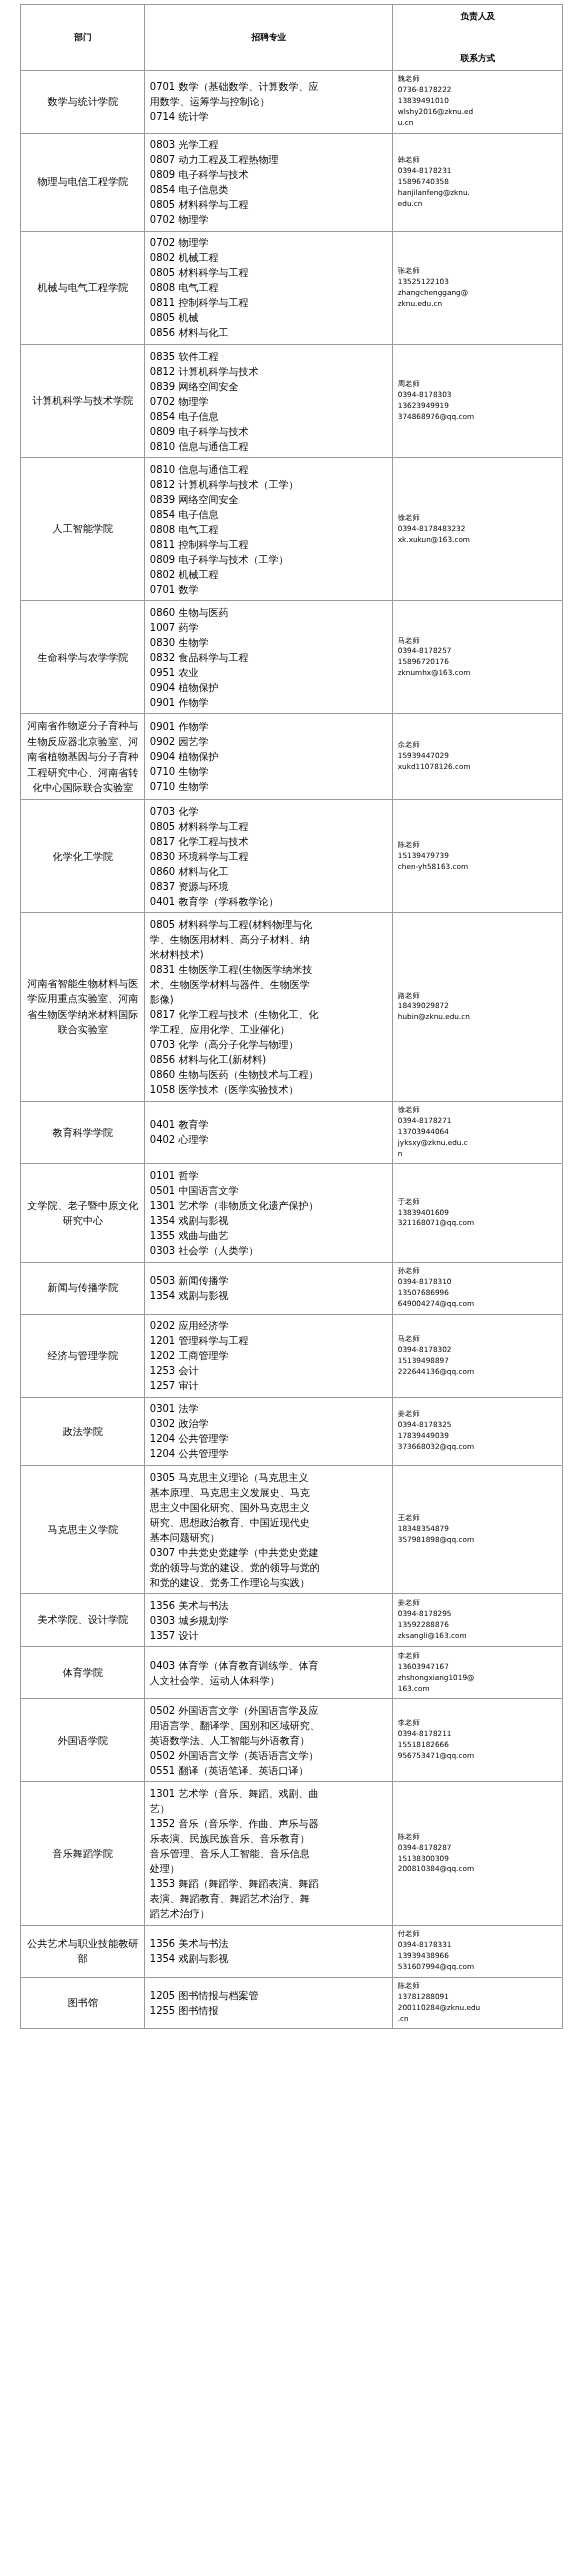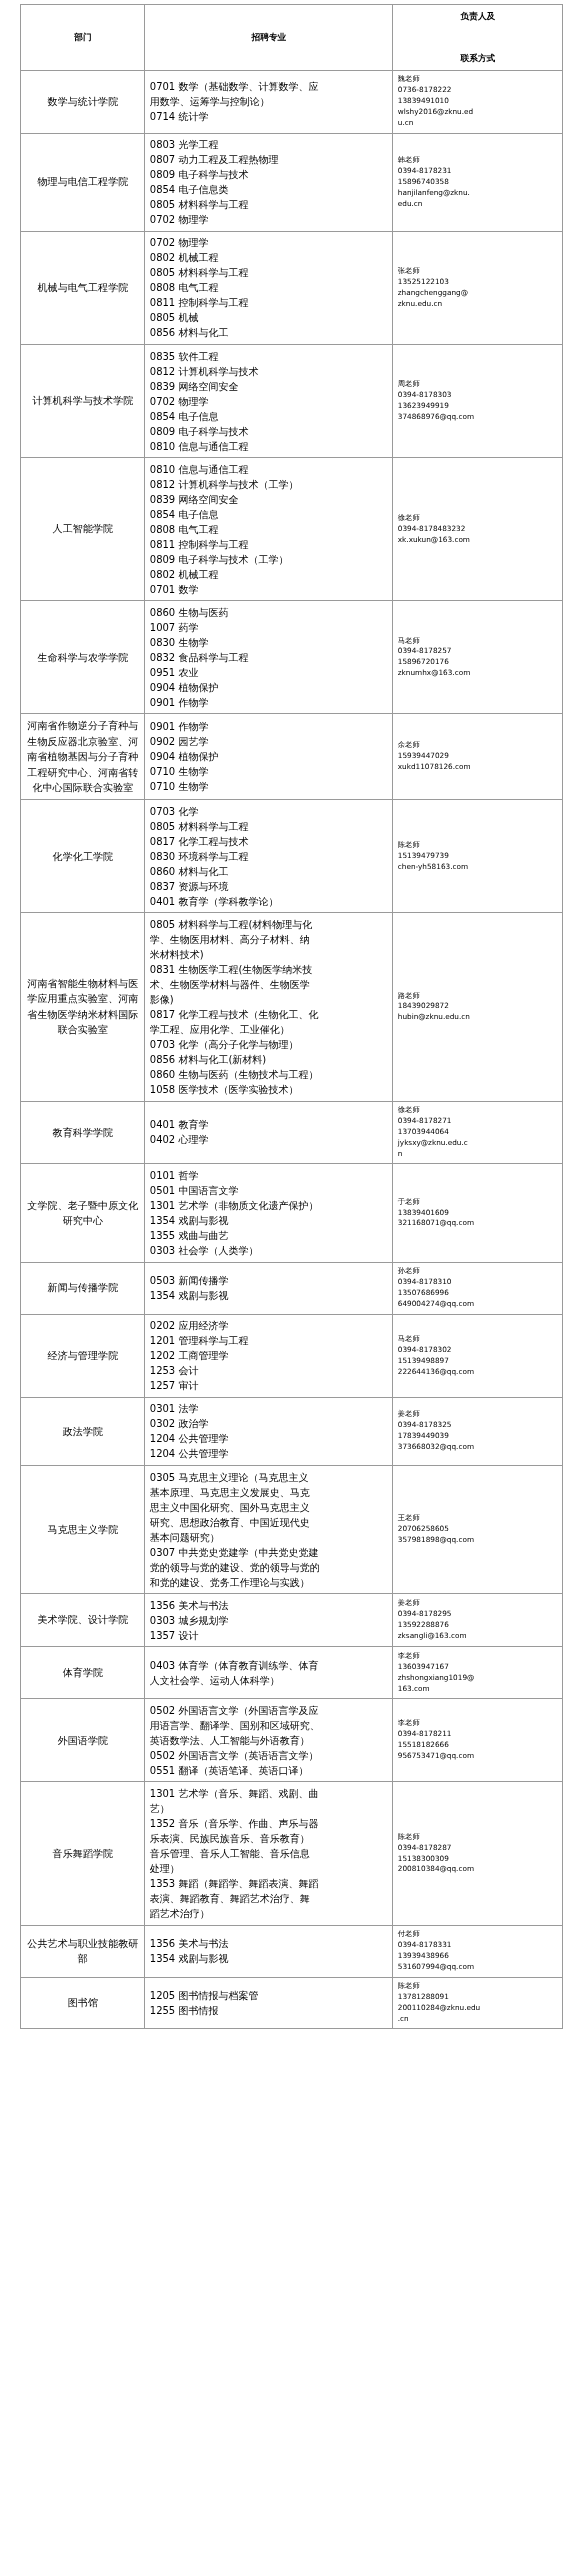--- a/index.html
+++ b/index.html
@@ -356,21 +356,21 @@
             <span class="major-line">基本原理、马克思主义发展史、马克</span>
             <span class="major-line">思主义中国化研究、国外马克思主义</span>
             <span class="major-line">研究、思想政治教育、中国近现代史</span>
             <span class="major-line">基本问题研究）</span>
             <span class="major-line">0307 中共党史党建学（中共党史党建</span>
             <span class="major-line">党的领导与党的建设、党的领导与党的</span>
             <span class="major-line">和党的建设、党务工作理论与实践）</span>
           </td>
           <td class="contact">
             <span class="contact-line">王老师</span>
-            <span class="contact-line">20706258605</span>
+            <span class="contact-line">18348354879</span>
             <span class="contact-line">357981898@qq.com</span>
           </td>
         </tr>
         <tr>
           <td class="dept">
             <span class="major-line">美术学院、设计学院</span>
           </td>
           <td class="major">
             <span class="major-line">1356 美术与书法</span>
             <span class="major-line">0303 城乡规划学</span>

